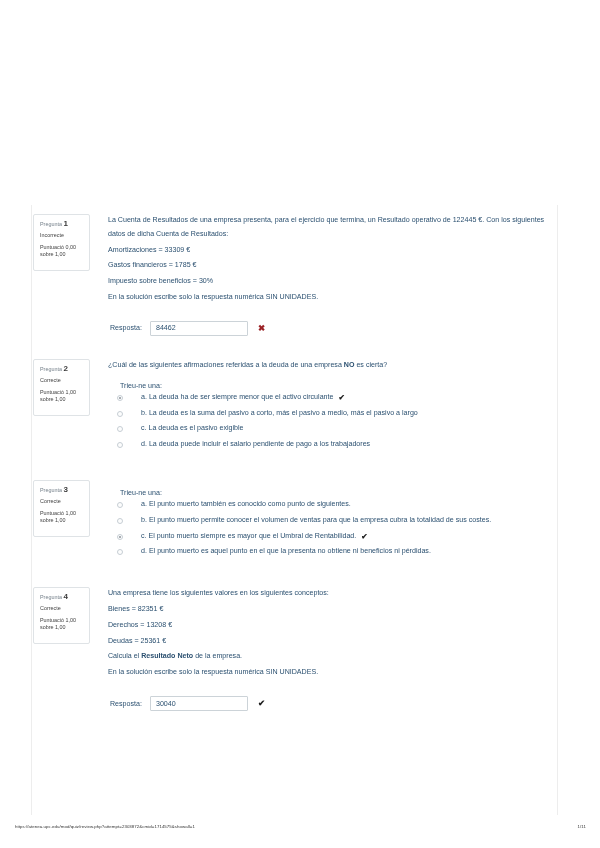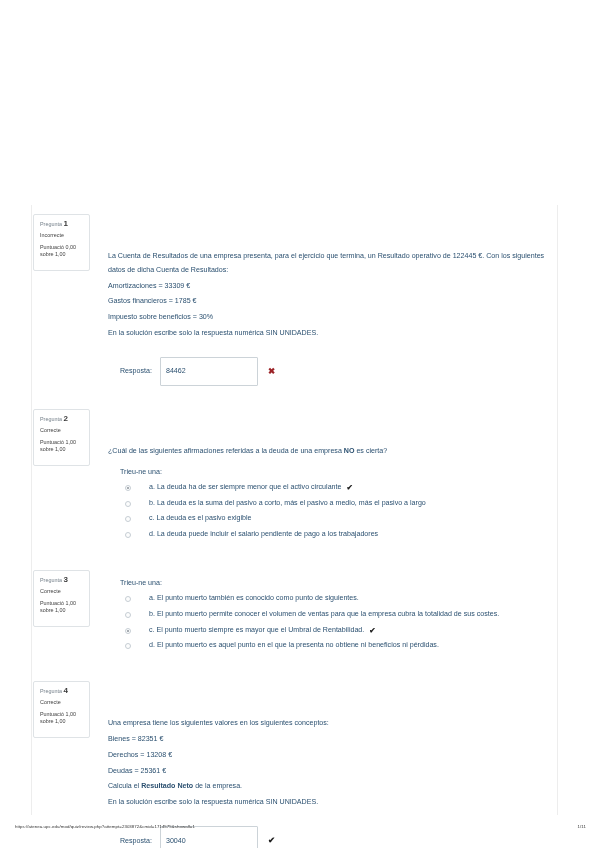--- a/index.html
+++ b/index.html
@@ -107,33 +107,32 @@
   .qbody {
     flex: 1 1 auto;
     padding-left: 18px;
     padding-top: 9px;
   }
 
   .qtext {
     font-size: 7.1px;
     line-height: 1.95;
     color: #2b5070;
-    margin-top: 36px;
   }
   .qtext p { margin: 0 0 2px 0; }
   .qtext b { font-weight: bold; }
 
   .prompt {
     font-size: 7.1px;
     color: #2b5070;
     margin: 9px 0 4px 12px;
   }
 
   
-  .options { margin: 8px; padding: 0; list-style: none; }
+  .options { margin: 0; padding: 0; list-style: none; }
   .option {
     display: flex;
     align-items: flex-start;
     margin-bottom: 8px;
   }
   .radio {
     flex: 0 0 auto;
     width: 6px;
     height: 6px;
     border-radius: 50%;
@@ -168,26 +167,26 @@
 
   
   .answer-row {
     display: flex;
     align-items: center;
     margin-top: 16px;
   }
   .answer-label {
     font-size: 7.1px;
     color: #2b5070;
-    margin-left: 12px;
+    margin-left: 2px;
     margin-right: 8px;
   }
   .answer-input {
     width: 98px;
-    height: 29px;
+    height: 15px;
     box-sizing: border-box;
     border: 1px solid #ccd3d8;
     background: #ffffff;
     font-family: "Liberation Sans", sans-serif;
     font-size: 7.1px;
     color: #2b5070;
     padding: 0 5px;
     line-height: 13px;
     border-radius: 1px;
   }

